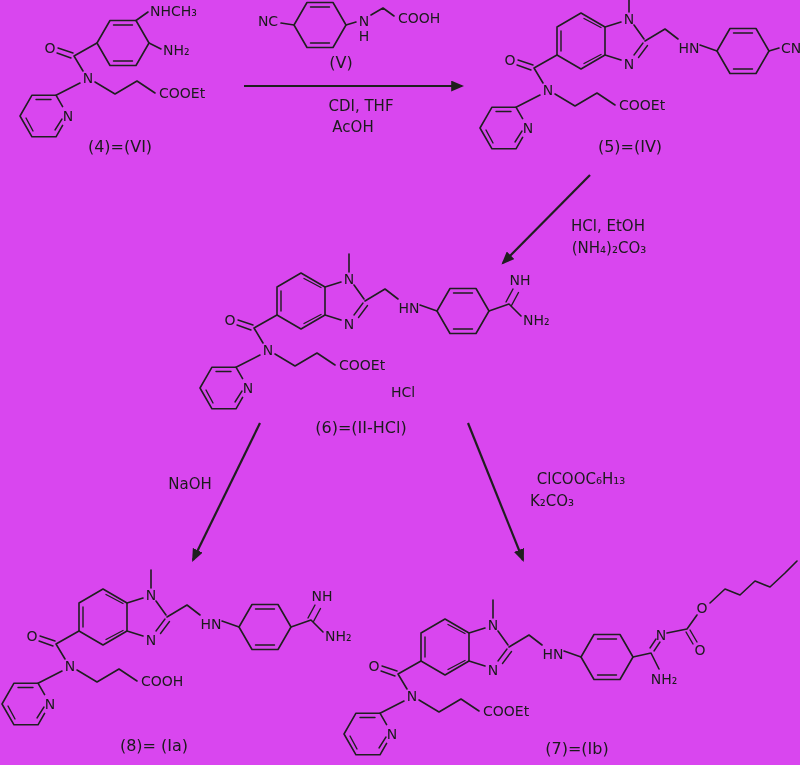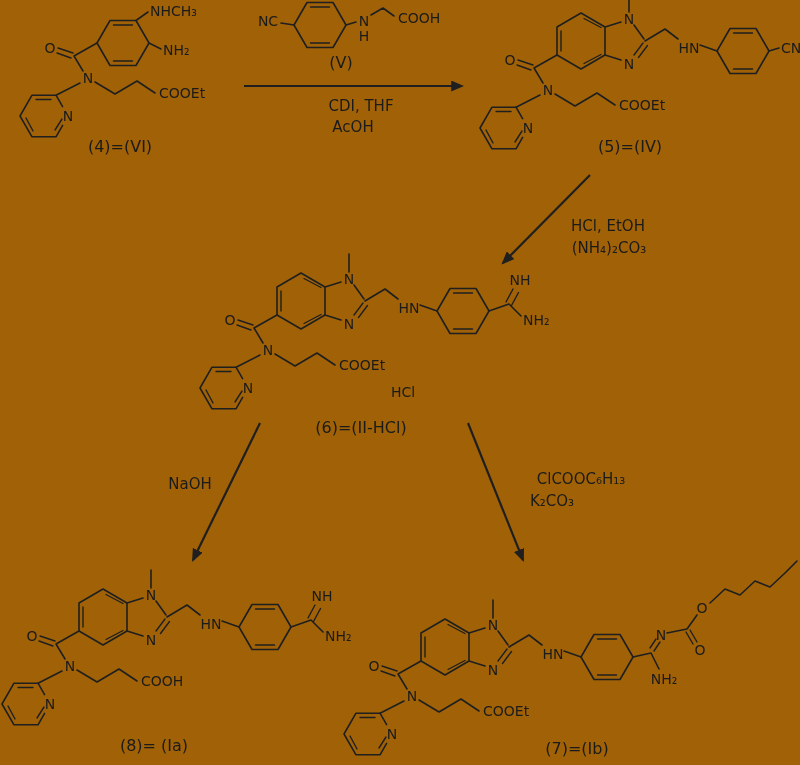--- a/index.html
+++ b/index.html
@@ -1,16 +1,16 @@
 <!DOCTYPE html>
 <html><head>
 <meta charset="utf-8">
 <style>
   html,body{margin:0;padding:0;background:#ffffff;}
-  .figure-wrap{width:800px;height:765px;background:#a16207;overflow:hidden;}
+  .figure-wrap{width:800px;height:765px;background:#d946ef;overflow:hidden;}
   svg text{font-family:"DejaVu Sans",sans-serif;fill:#1b1b1b;}
   svg .atom{font-size:14px;}
   svg .lbl{font-size:16px;}
   svg .cond{font-size:15px;}
   svg path.bond, svg path.ringp{stroke:#1f1f1f;stroke-width:1.6;fill:none;stroke-linecap:round;stroke-linejoin:round;}
   svg path.dbl{stroke:#1f1f1f;stroke-width:1.4;fill:none;stroke-linecap:round;}
   svg line.arrow{stroke:#1f1f1f;stroke-width:2.2;}
   svg .ah{fill:#1f1f1f;stroke:none;}
 </style>
 </head>

